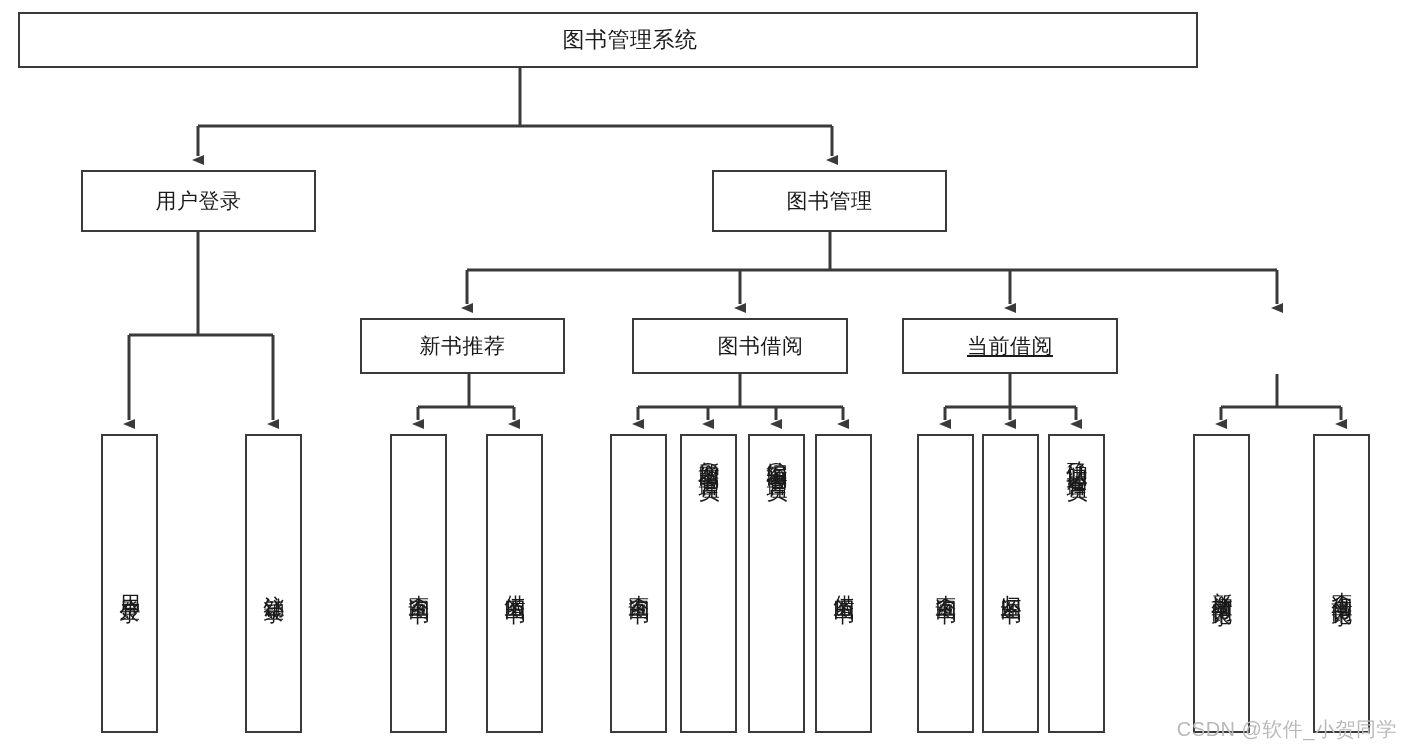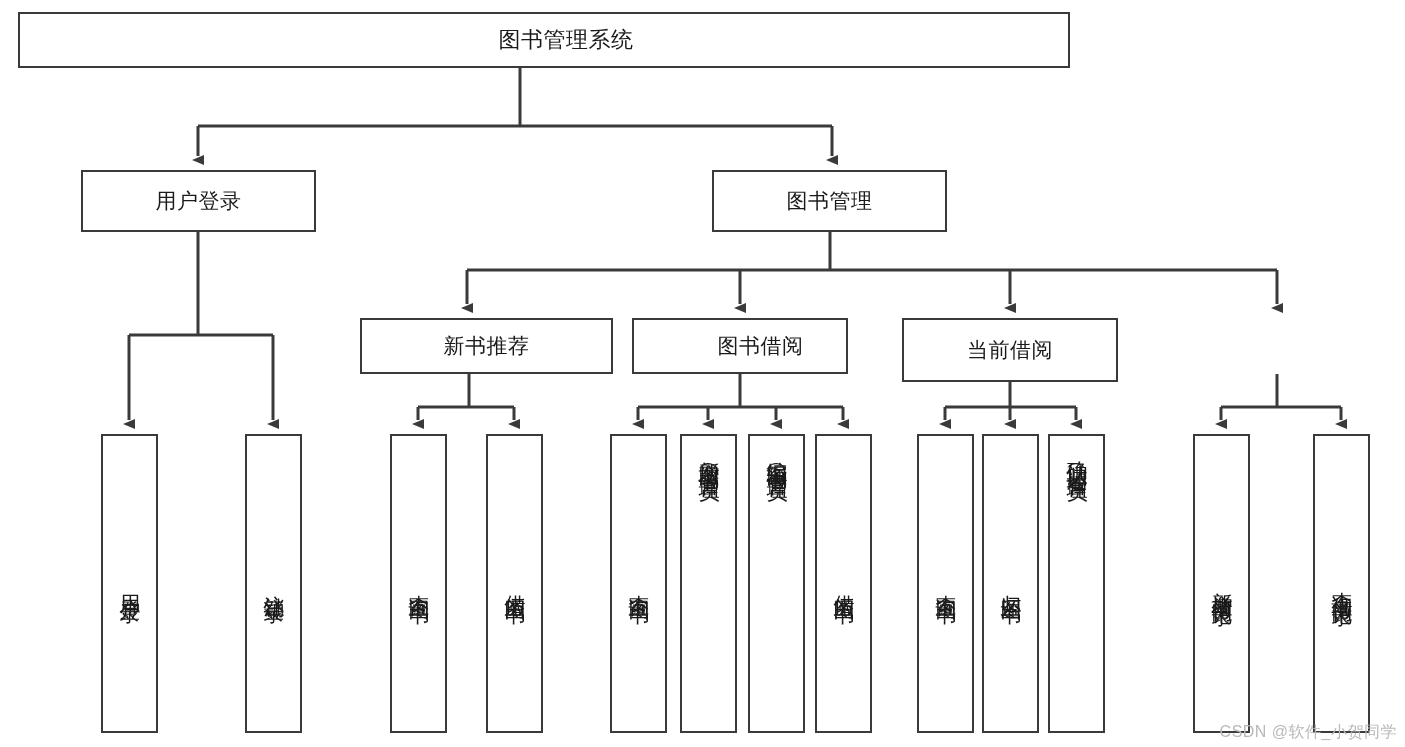--- a/index.html
+++ b/index.html
@@ -55,21 +55,21 @@
     letter-spacing: 3px;
   }
   .node.v.topalign {
     justify-content: flex-start;
     padding-top: 8px;
   }
   .watermark {
     position: absolute;
     right: 8px;
     bottom: 4px;
-    font-size: 16px;
+    font-size: 20px;
     color: #b9b9bb;
     letter-spacing: 0.5px;
     white-space: nowrap;
   }
 </style>
 </head>
 <body>
 
 <div id="canvas">
 
@@ -116,28 +116,28 @@
       <path d="M1010,407 L1010,420" marker-end="url(#arrow)"></path>
       <path d="M1076,407 L1076,420" marker-end="url(#arrow)"></path>
 
       <path d="M1277,374 L1277,407"></path>
       <path d="M1221,407 L1341,407"></path>
       <path d="M1221,407 L1221,420" marker-end="url(#arrow)"></path>
       <path d="M1341,407 L1341,420" marker-end="url(#arrow)"></path>
     </g>
   </svg>
 
-  <div class="node h root" style="left:18px; top:12px; width:1052px; height:56px;padding-left:44px;">图书管理系统</div>
+  <div class="node h root" style="left:18px; top:12px; width:1180px; height:56px;padding-left:44px;">图书管理系统</div>
 
   <div class="node h" style="left:81px; top:170px; width:235px; height:62px;">用户登录</div>
   <div class="node h" style="left:712px; top:170px; width:235px; height:62px;">图书管理</div>
 
-  <div class="node h" style="left:360px; top:318px; width:253px; height:56px;">新书推荐</div>
+  <div class="node h" style="left:360px; top:318px; width:205px; height:56px;">新书推荐</div>
   <div class="node h" style="left:632px; top:318px; width:216px; height:56px;padding-left:41px;">图书借阅</div>
-  <div class="node h" style="left:902px; top:318px; width:216px; height:64px;">当前借阅</div>
+  <div class="node h" style="left:902px; top:318px; width:216px; height:56px;text-decoration:underline;">当前借阅</div>
 
   <div class="node v" style="left:101px; top:434px; width:57px; height:299px;">用户登录</div>
   <div class="node v" style="left:245px; top:434px; width:57px; height:299px;">注销登录</div>
 
   <div class="node v" style="left:390px; top:434px; width:57px; height:299px;">查询图书</div>
   <div class="node v" style="left:486px; top:434px; width:57px; height:299px;">借阅图书</div>
 
   <div class="node v" style="left:610px; top:434px; width:57px; height:299px;">查询图书</div>
   <div class="node v topalign" style="left:680px; top:434px; width:57px; height:299px;">新增图书（管理员）</div>
   <div class="node v topalign" style="left:748px; top:434px; width:57px; height:299px;">编辑图书（管理员）</div>

